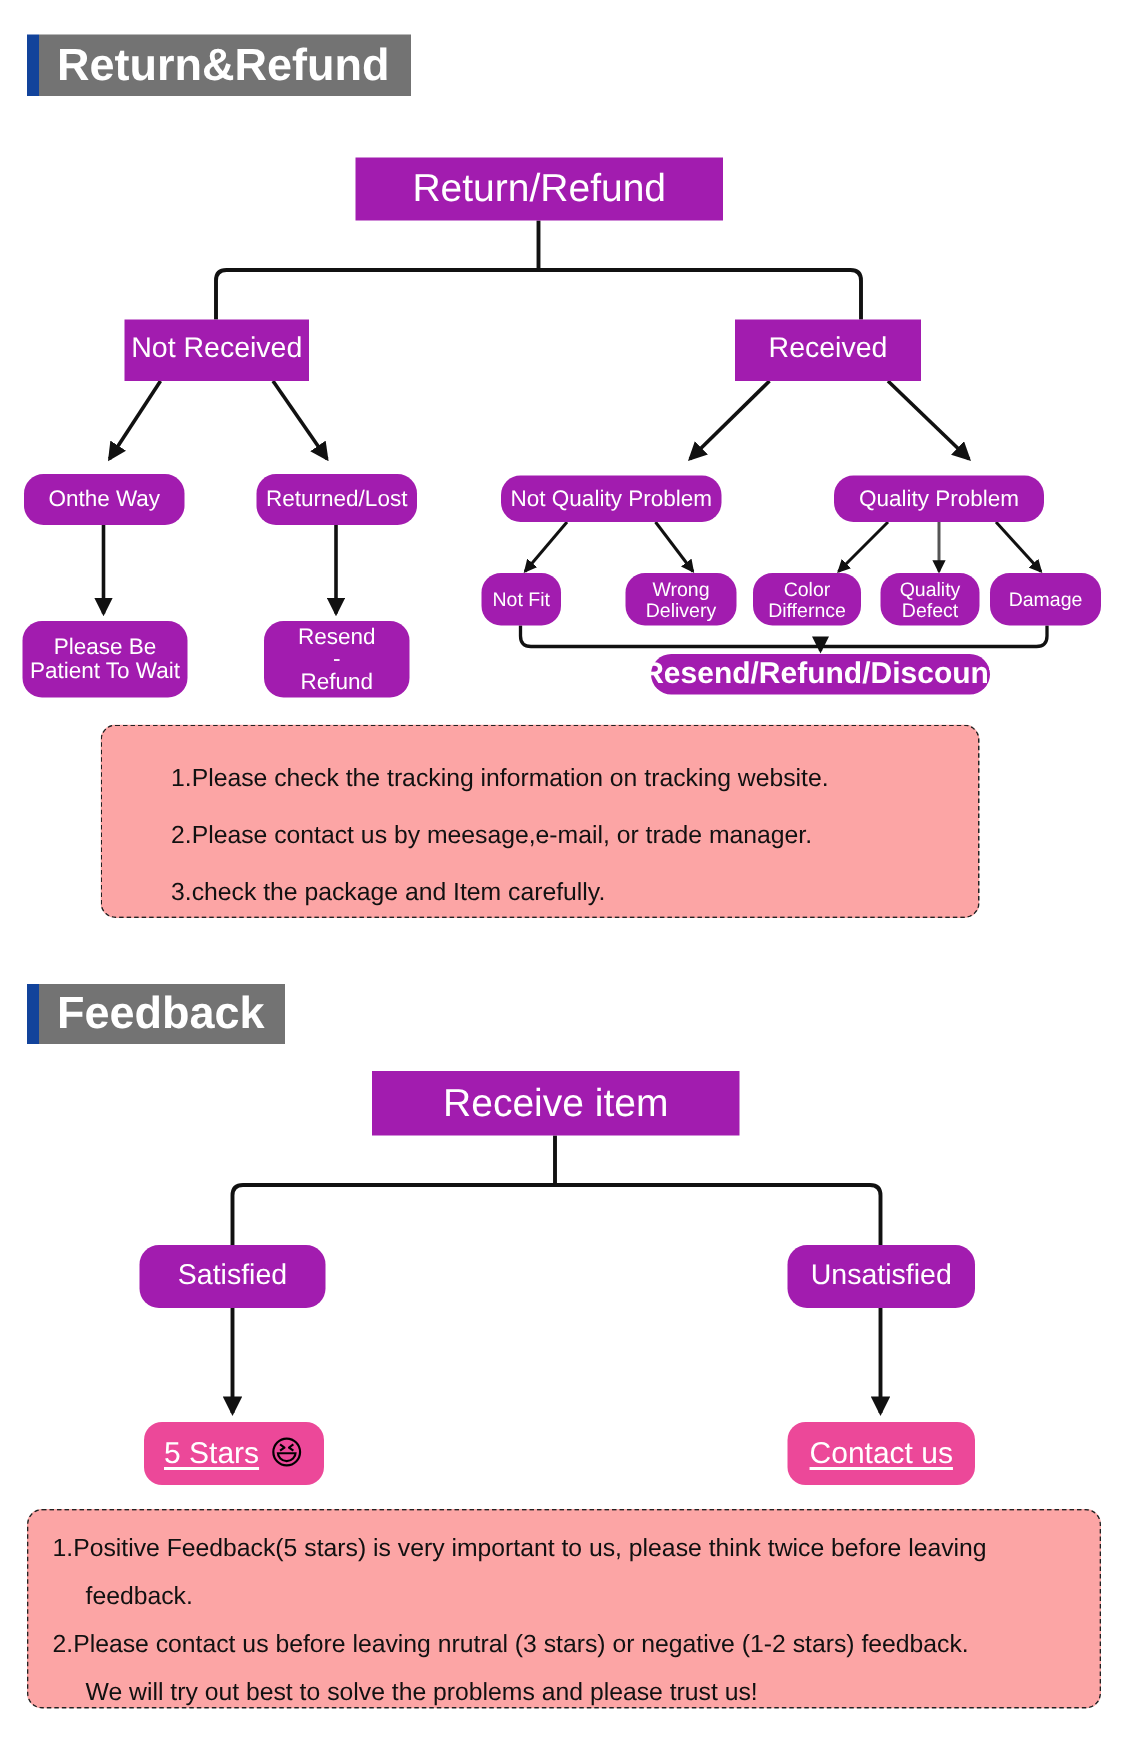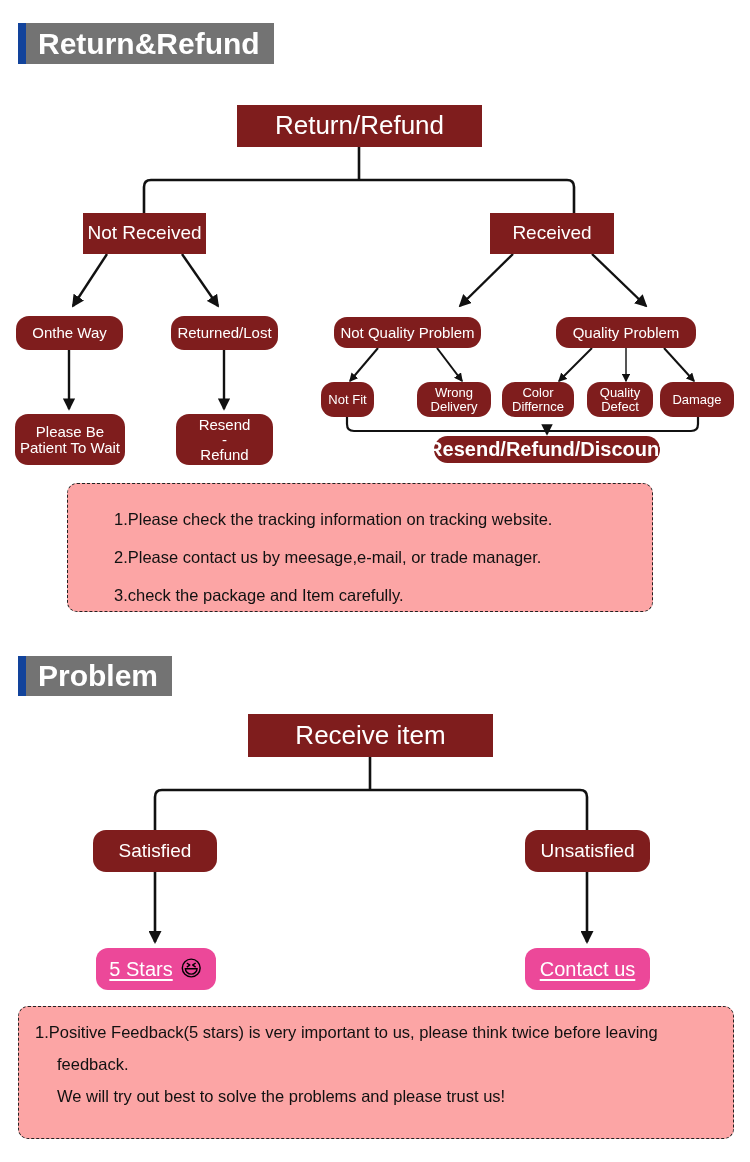--- a/index.html
+++ b/index.html
@@ -8,21 +8,21 @@
 
   
   .section-head{position:absolute;display:flex;align-items:center;}
   .section-head .tick{width:8px;height:100%;background:#12439b;}
   .section-head .plate{background:#737373;color:#ffffff;height:100%;
        display:flex;align-items:center;padding:0 14px 0 12px;box-sizing:border-box;}
   .section-head .plate span{font-size:30px;font-weight:bold;letter-spacing:0px;
        line-height:1;white-space:nowrap;}
 
   
-  .node{position:absolute;background:#7f1d1d;color:#fff;display:flex;
+  .node{position:absolute;background:#a21caf;color:#fff;display:flex;
         align-items:center;justify-content:center;text-align:center;
         box-sizing:border-box;line-height:1.06;}
   .node.sq{border-radius:0;}
   .node.rd{border-radius:13px;}
   .node.pill{border-radius:20px;}
 
   .n-title{font-size:26px;}
   .n-lvl1{font-size:19px;}
   .n-lvl2{font-size:15px;}
   .n-small{font-size:13px;}
@@ -157,21 +157,21 @@
 
 <div class="note note-a" style="left:67px;top:483px;width:586px;height:129px;">
   <p>1.Please check the tracking information on tracking website.</p>
   <p>2.Please contact us by meesage,e-mail, or trade manager.</p>
   <p>3.check the package and Item carefully.</p>
 </div>
 
 <div class="section-head" style="left:18px;top:656px;height:40px;">
   <div class="tick"></div>
   <div class="plate">
-    <span>Problem</span>
+    <span>Feedback</span>
   </div>
 </div>
 
 <svg class="conn">
   <g fill="none" stroke="#111" stroke-width="2.6">
     <path d="M 370 757 L 370 790"></path>
     <path d="M 155 830 L 155 797 Q 155 790 162 790 L 580 790 Q 587 790 587 797 L 587 830"></path>
   </g>
   <g fill="none" stroke="#111" stroke-width="2.6">
     <path d="M 155 872 L 155 942" marker-end="url(#arrow2)"></path>
@@ -195,14 +195,15 @@
   <span class="emoji">😆</span>
 </div>
 
 <div class="chip" style="left:525px;top:948px;width:125px;height:42px;">
   <span class="txt">Contact us</span>
 </div>
 
 <div class="note note-b" style="left:18px;top:1006px;width:716px;height:133px;">
   <p>1.Positive Feedback(5 stars) is very important to us, please think twice before leaving</p>
   <p class="ind">feedback.</p>
+  <p>2.Please contact us before leaving nrutral (3 stars) or  negative (1-2 stars) feedback.</p>
   <p class="ind">We will try out best to solve the problems and please trust us!</p>
 </div>
 
 </body></html>

